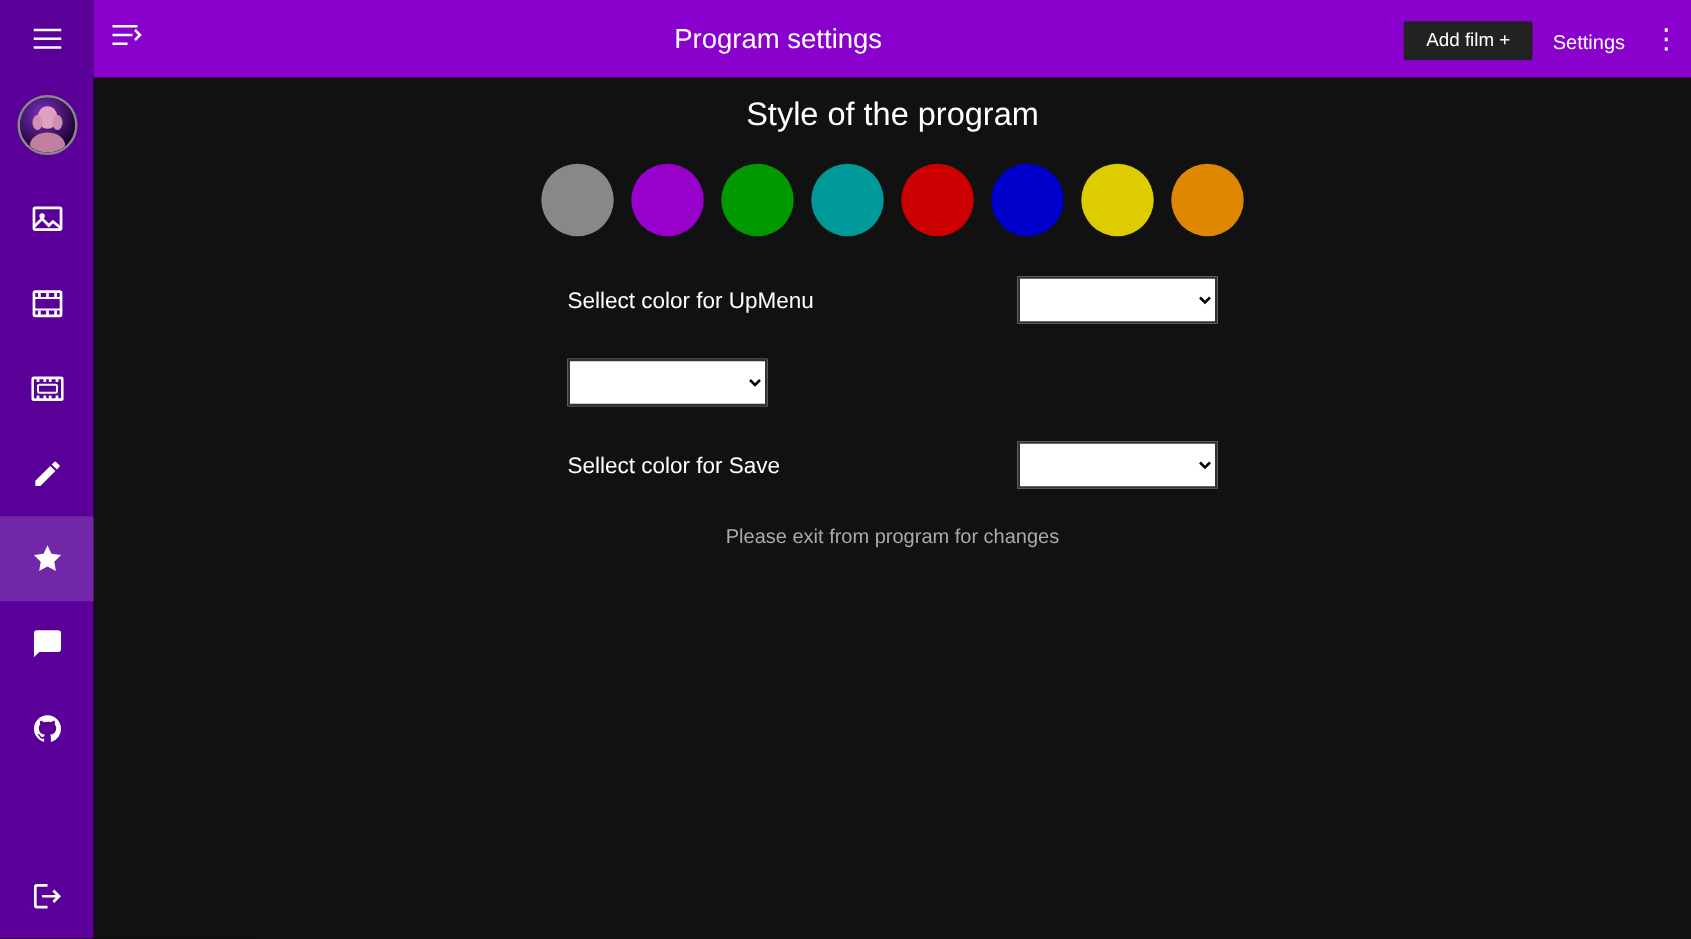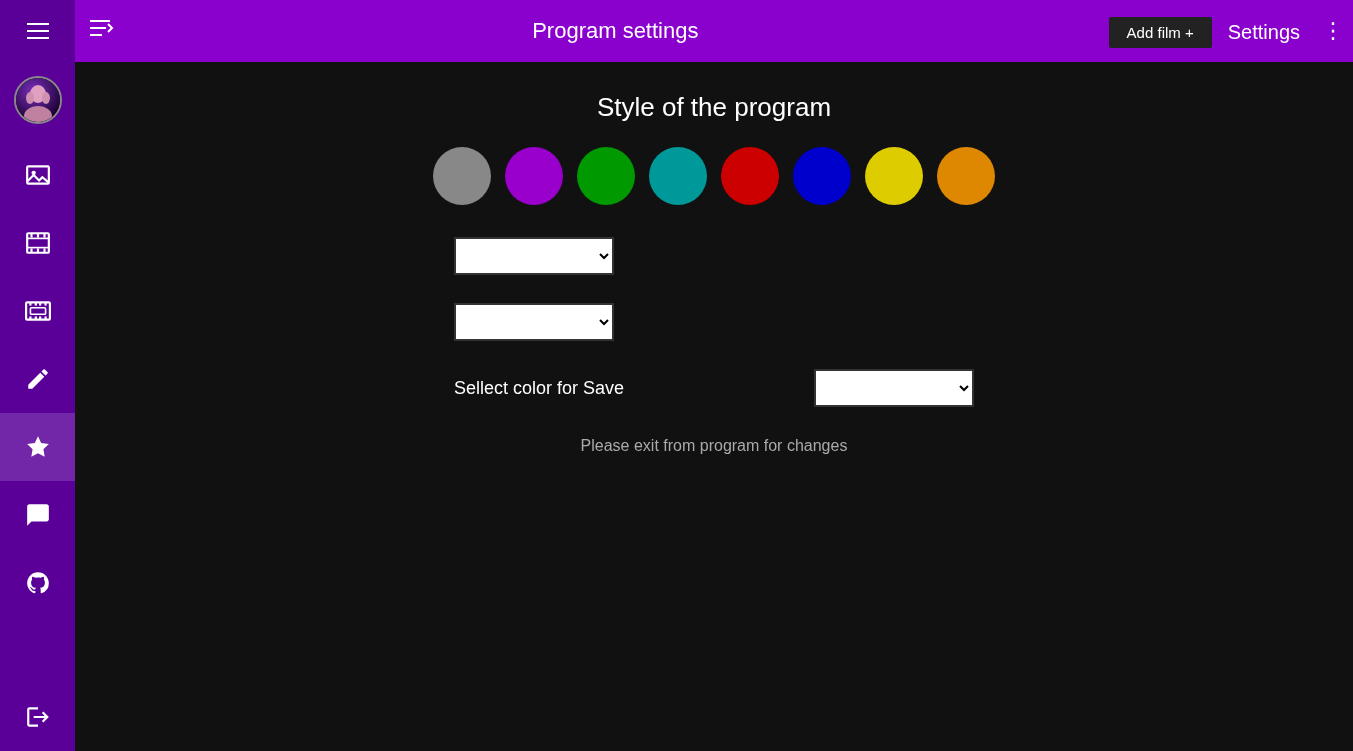--- a/index.html
+++ b/index.html
@@ -145,21 +145,21 @@
       cursor: pointer;
       border-radius: 2px;
       display: flex;
       align-items: center;
       gap: 6px;
     }
     .settings-btn {
       background: transparent;
       color: #fff;
       border: none;
-      font-size: 20px;
+      font-size: 16px;
       cursor: pointer;
       padding: 4px 8px;
     }
     .more-icon {
       color: #fff;
       font-size: 22px;
       cursor: pointer;
       padding: 4px 6px;
     }
 
@@ -167,21 +167,21 @@
     .main-content {
       position: absolute;
       left: 75px;
       top: 62px;
       width: calc(1353px - 75px);
       height: calc(751px - 62px);
       background: #111;
       display: flex;
       flex-direction: column;
       align-items: center;
-      padding-top: 30px;
+      padding-top: 14px;
       overflow-y: auto;
     }
 
     .section-title {
       color: #fff;
       font-size: 26px;
       font-weight: 300;
       margin-bottom: 24px;
     }
 
@@ -382,20 +382,21 @@
     <button class="color-swatch" style="background:#009999"></button>
     <button class="color-swatch" style="background:#cc0000"></button>
     <button class="color-swatch" style="background:#0000cc"></button>
     <button class="color-swatch" style="background:#ddcc00"></button>
     <button class="color-swatch" style="background:#dd8800"></button>
   </div>
 
 
   <div class="settings-grid">
     <div class="settings-row">
+      <span class="settings-label">Sellect color for UpMenu</span>
       <select class="color-select">
         <option value=""></option>
         <option value="gray">Gray</option>
         <option value="purple">Purple</option>
         <option value="green">Green</option>
         <option value="teal">Teal</option>
         <option value="red">Red</option>
         <option value="blue">Blue</option>
         <option value="yellow">Yellow</option>
         <option value="orange">Orange</option>

